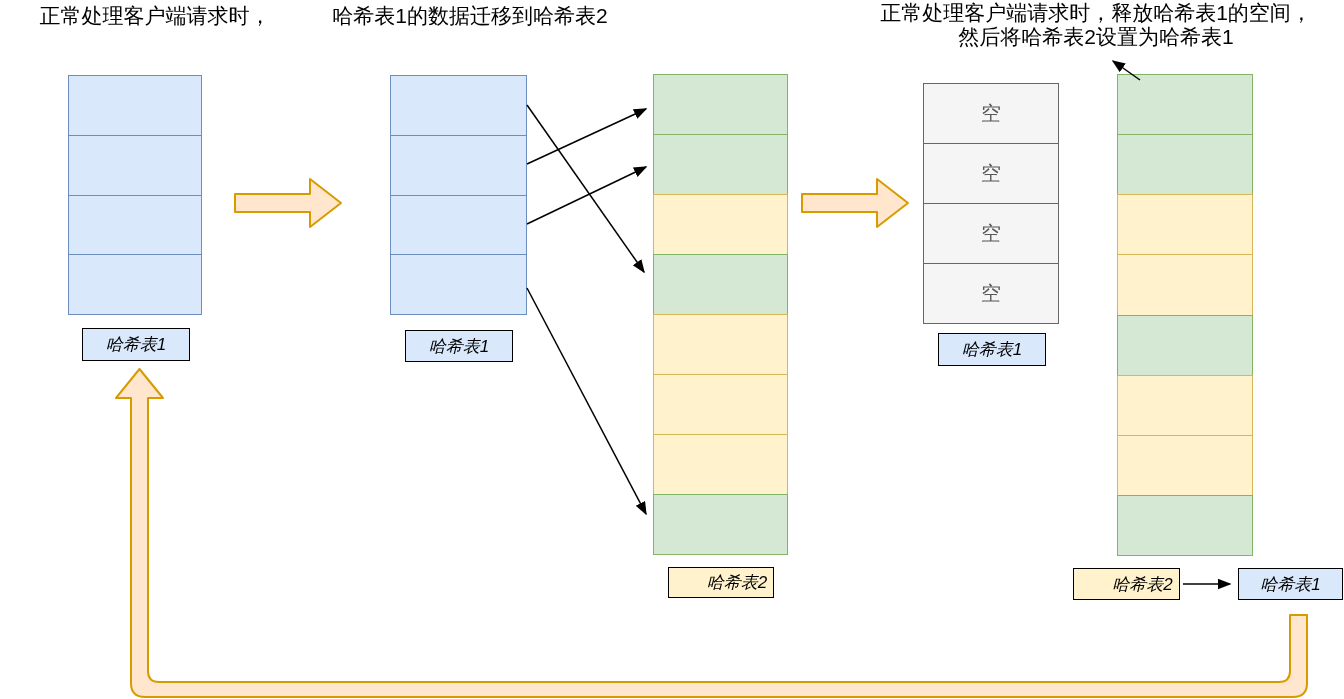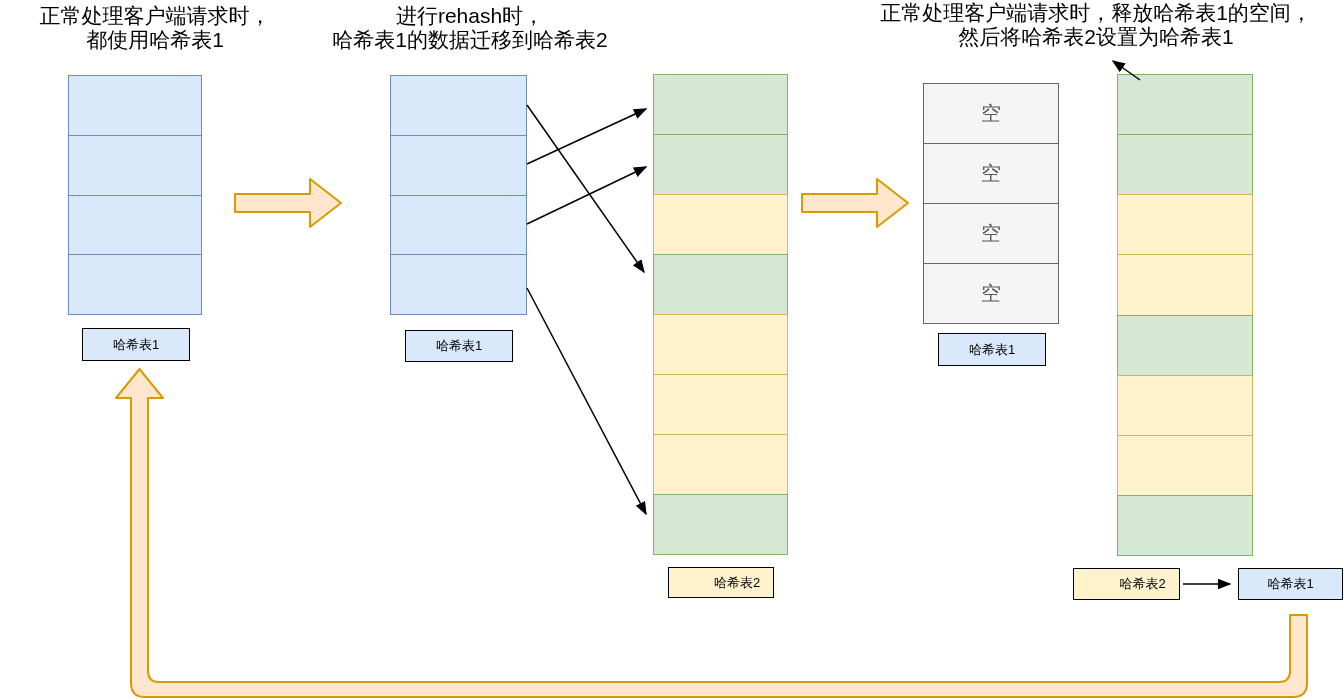--- a/index.html
+++ b/index.html
@@ -15,35 +15,33 @@
     font-size:20px;color:#595959;
   }
   .cell:first-child{margin-top:0;}
   .blue{background:#dae8fc;border-color:#6c8ebf;}
   .green{background:#d5e8d4;border-color:#82b366;}
   .yellow{background:#fff2cc;border-color:#d6b656;padding-left:32px;}
   .gray{background:#f5f5f5;border-color:#666666;}
   .label{
     position:absolute;box-sizing:border-box;border:1px solid;
     display:flex;align-items:center;justify-content:center;
-    font-size:13px;color:#000;white-space:nowrap;
+    font-size:17px;color:#000;white-space:nowrap;font-style:italic;
   }
   svg.overlay{position:absolute;left:0;top:0;pointer-events:none;}
 </style>
 </head>
 <body>
 
 <div class="canvas">
 
   <div class="caption" style="left:0px;top:4px;width:310px;">
     <div>正常处理客户端请求时，</div>
-    <div>都使用哈希表1</div>
   </div>
   <div class="caption" style="left:295px;top:4px;width:350px;">
-    <div>进行rehash时，</div>
     <div>哈希表1的数据迁移到哈希表2</div>
   </div>
   <div class="caption" style="left:853px;top:1px;width:486px;">
     <div>正常处理客户端请求时，释放哈希表1的空间，</div>
     <div>然后将哈希表2设置为哈希表1</div>
   </div>
 
   <div class="vtable" style="left:68px;top:75px;width:134px;height:240px;">
       <div class="cell blue"></div>
       <div class="cell blue"></div>

